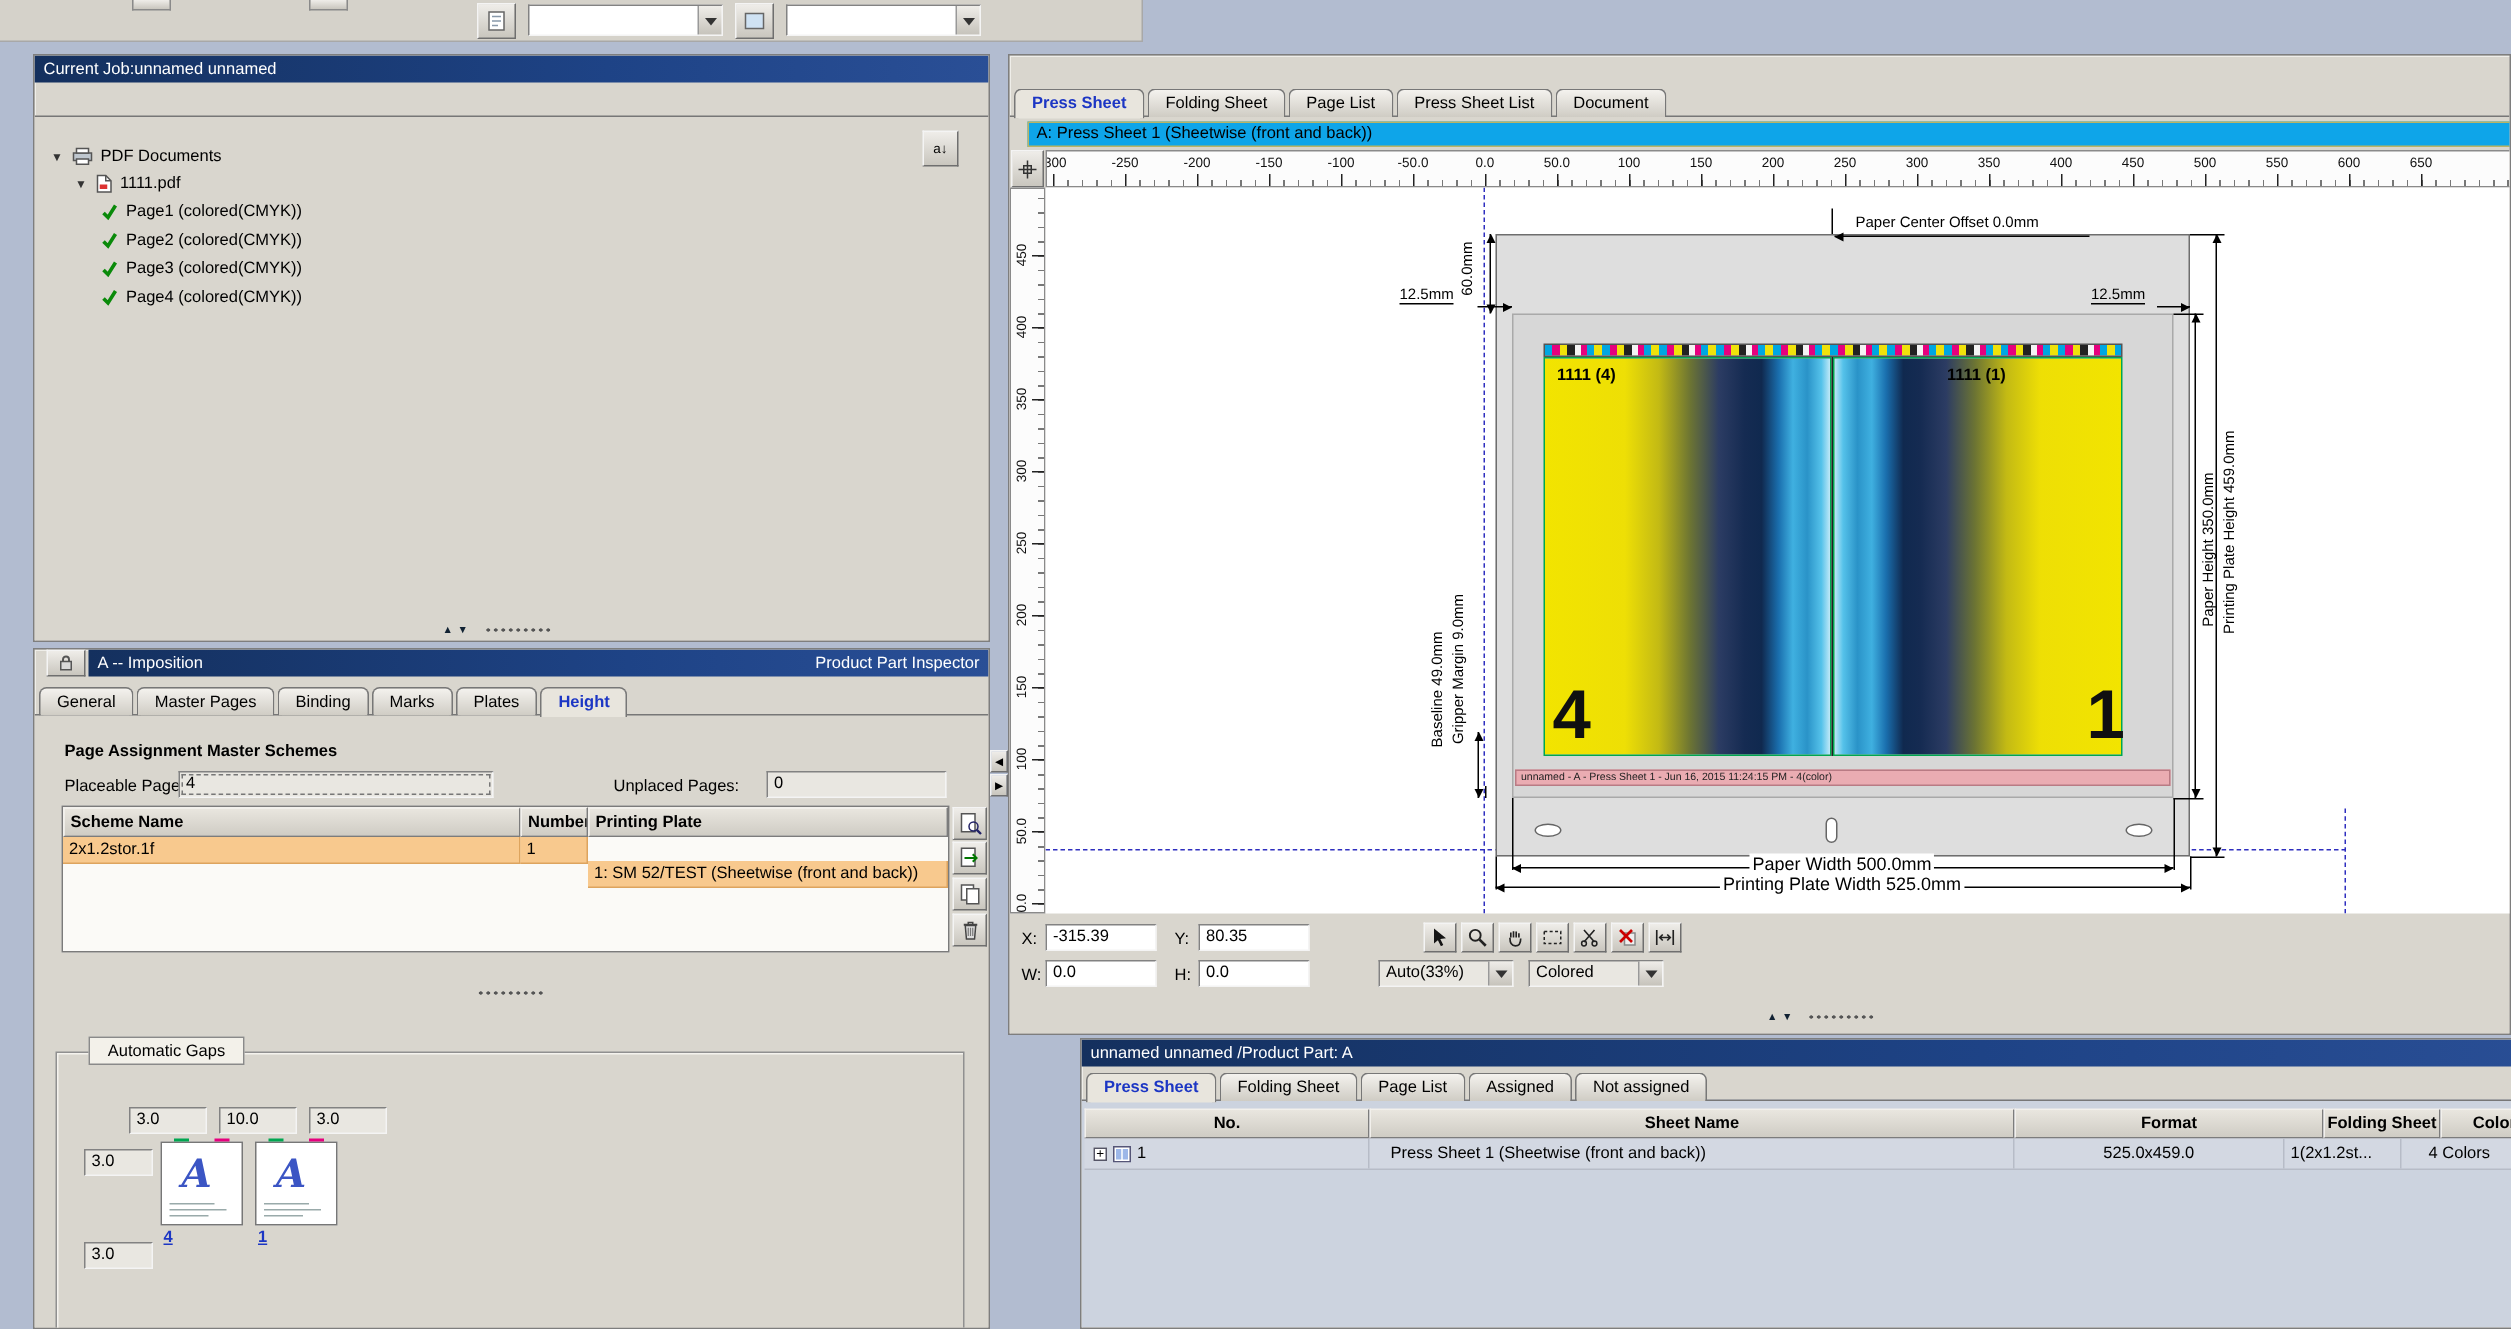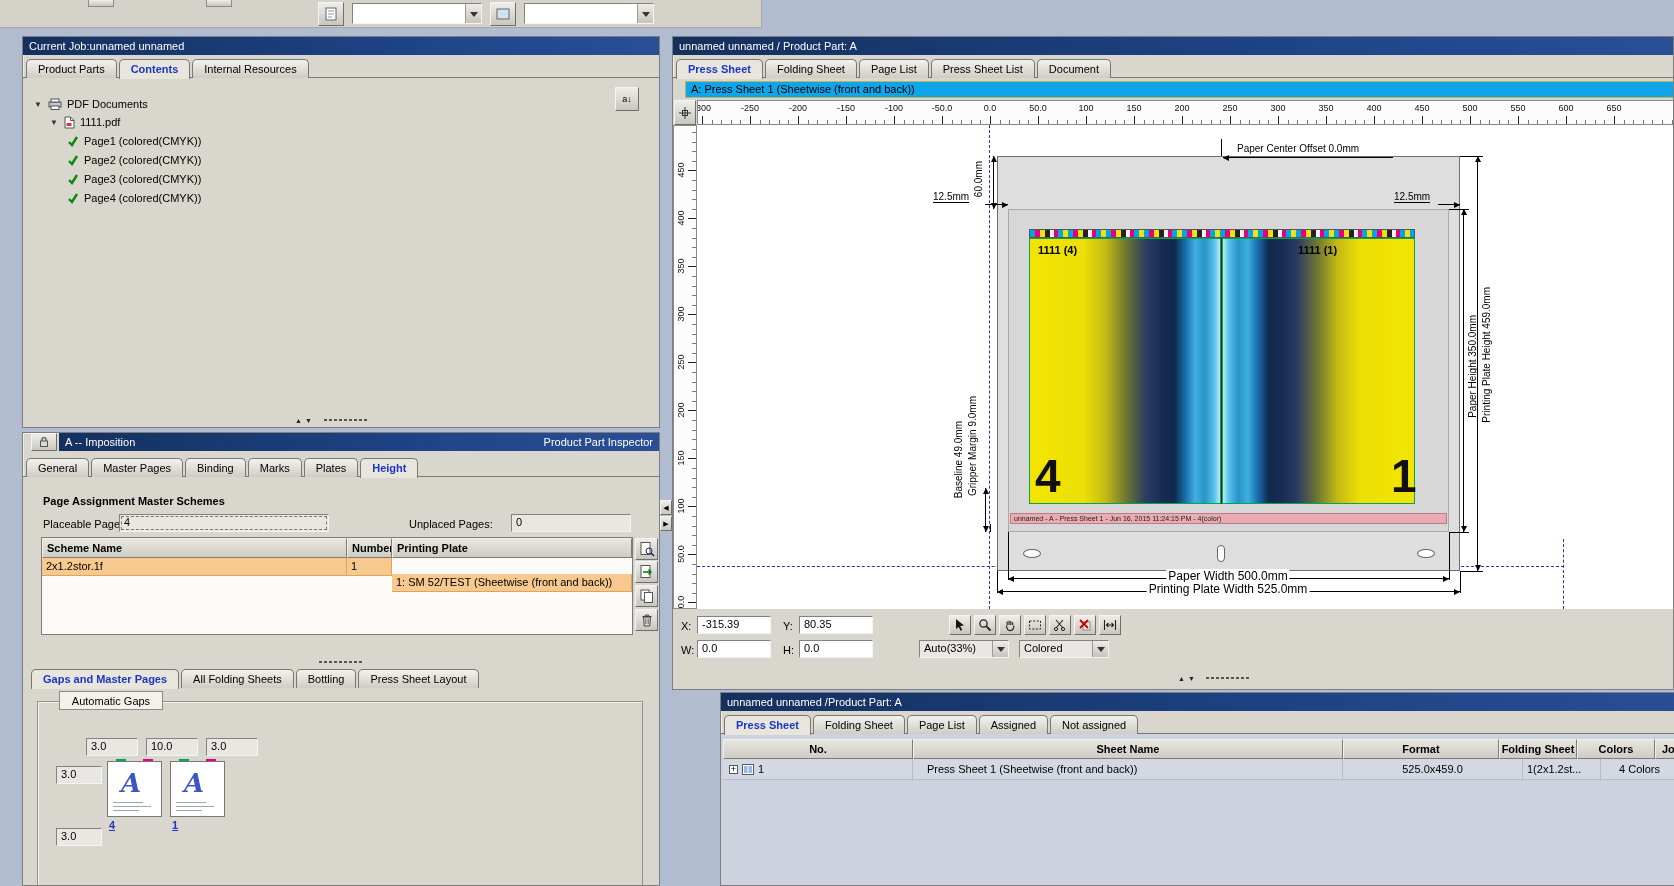--- a/index.html
+++ b/index.html
@@ -100,25 +100,20 @@
   <div class="combo" style="left:524px;top:3px;width:130px;height:21px;">
     <span class="combo-text"></span>
     <span class="combo-arrow"></span>
   </div>
 </div>
 
 <section class="panel" style="left:22px;top:36px;width:638px;height:392px;">
   <div class="titlebar">
     <span>Current Job:unnamed unnamed</span>
   </div>
-  <div class="tabs" style="left:3px;top:18px;">
-    <div class="tab">Product Parts</div>
-    <div class="tab active">Contents</div>
-    <div class="tab">Internal Resources</div>
-  </div>
   <div class="pcontent" style="left:0;top:40px;width:636px;height:350px;"></div>
 
   <div class="tree-row" style="left:10px;top:59px;">
     <span class="expander">▼</span>
     <span>
         <svg width="14" height="12" viewBox="0 0 14 12">
           <rect x="1" y="4" width="12" height="5" fill="#bfc7cf" stroke="#555"></rect>
           <rect x="3" y="1" width="8" height="3" fill="#fff" stroke="#555"></rect>
           <rect x="3" y="8" width="8" height="3.5" fill="#fff" stroke="#555"></rect>
         </svg>
@@ -252,26 +247,20 @@
           <path d="M4.5 5 L5.3 14 H10.7 L11.5 5 Z" fill="#ddd" stroke="#444"></path>
           <line x1="3.5" y1="4.5" x2="12.5" y2="4.5" stroke="#444" stroke-width="1.2"></line>
           <path d="M6.5 4.5 V3 h3 v1.5" fill="none" stroke="#444"></path>
           <path d="M6.5 6.5 V12 M8 6.5 V12 M9.5 6.5 V12" stroke="#777" stroke-width="0.8"></path>
         </svg>
       </span>
   </div>
 
   <div class="dots" style="left:295px;top:227px;"></div>
 
-  <div class="tabs" style="left:8px;top:232px;">
-    <div class="tab active">Gaps and Master Pages</div>
-    <div class="tab">All Folding Sheets</div>
-    <div class="tab">Bottling</div>
-    <div class="tab">Press Sheet Layout</div>
-  </div>
 
   <div class="groupbox" style="left:14px;top:268px;width:606px;height:200px;"></div>
   <div class="grouplabel" style="left:36px;top:258px;width:104px;height:19px;">Automatic Gaps</div>
 
   <div class="field" style="left:63px;top:305px;width:52px;height:18px;">3.0</div>
   <div class="field" style="left:123px;top:305px;width:52px;height:18px;">10.0</div>
   <div class="field" style="left:183px;top:305px;width:52px;height:18px;">3.0</div>
   <div class="field" style="left:33px;top:333px;width:46px;height:18px;">3.0</div>
   <div class="field" style="left:33px;top:395px;width:46px;height:18px;">3.0</div>
 
@@ -292,23 +281,20 @@
 </section>
 
 <div class="btn" style="left:660px;top:500px;width:12px;height:15px;font-size:7px;">
   <span style="font-size:7px;">◀</span>
 </div>
 <div class="btn" style="left:660px;top:516px;width:12px;height:15px;font-size:7px;">
   <span style="font-size:7px;">▶</span>
 </div>
 
 <section class="panel" style="left:672px;top:36px;width:1002px;height:654px;">
-  <div class="titlebar">
-    <span>unnamed unnamed  / Product Part: A</span>
-  </div>
   <div class="tabs" style="left:3px;top:18px;">
     <div class="tab active">Press Sheet</div>
     <div class="tab">Folding Sheet</div>
     <div class="tab">Page List</div>
     <div class="tab">Press Sheet List</div>
     <div class="tab">Document</div>
   </div>
   <div class="pcontent" style="left:0;top:40px;width:1000px;height:612px;"></div>
 
   <div class="abs" style="left:2px;top:44px;width:996px;height:17px;background:#0ea5e9;border:1px solid #b9b465;padding:1px 5px;white-space:nowrap;overflow:hidden;margin-left:10px;">A:  Press Sheet 1 (Sheetwise (front and back))</div>
@@ -531,21 +517,21 @@
     <div class="tab">Folding Sheet</div>
     <div class="tab">Page List</div>
     <div class="tab">Assigned</div>
     <div class="tab">Not assigned</div>
   </div>
   <div class="pcontent" style="left:0;top:40px;width:1000px;height:152px;background:#ccd3df;"></div>
 
   <div class="abs" style="left:2px;top:46px;display:flex;">
     <div class="thc" style="width:190px;">No.</div>
     <div class="thc" style="width:430px;">Sheet Name</div>
-    <div class="thc" style="width:156px;">Format</div>
+    <div class="thc" style="width:206px;">Format</div>
     <div class="thc" style="width:78px;">Folding Sheet</div>
     <div class="thc" style="width:78px;">Colors</div>
     <div class="thc" style="width:150px;justify-content:flex-start;padding-left:6px;">Job Name</div>
   </div>
 
   <div class="abs" style="left:2px;top:66px;display:flex;background:#d3d8e2;border-bottom:1px solid #b7bcc7;">
     <div class="tdc" style="width:190px;padding-left:6px;gap:4px;">
       <span style="width:9px;height:9px;border:1px solid #556;line-height:7px;font-size:9px;text-align:center;background:#fff;">+</span>
       <span>
           <svg width="12" height="11" viewBox="0 0 12 11">

